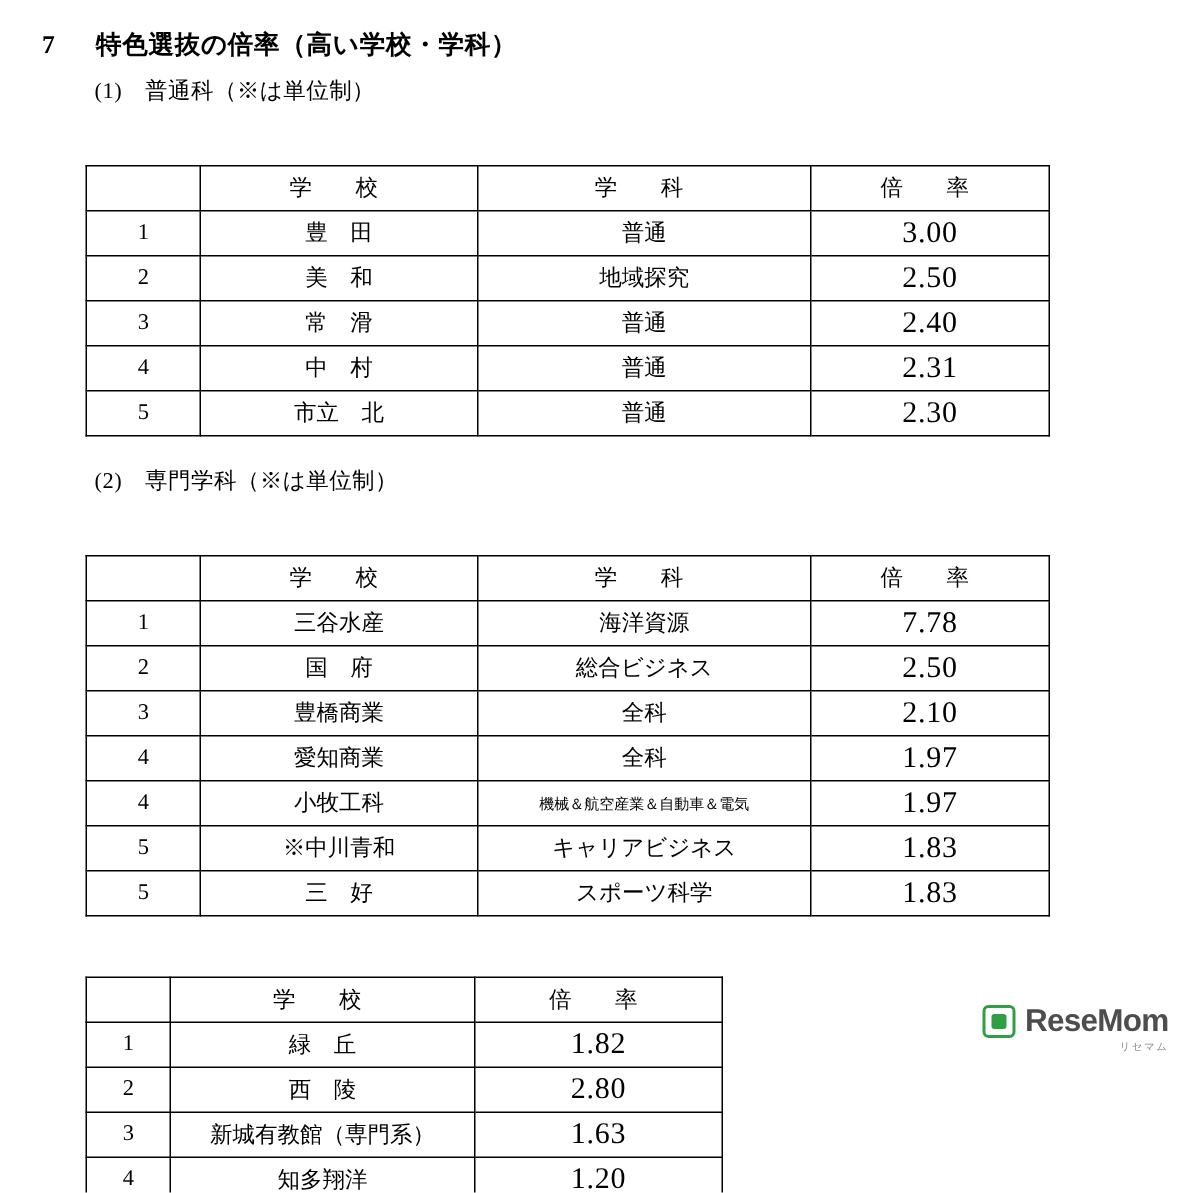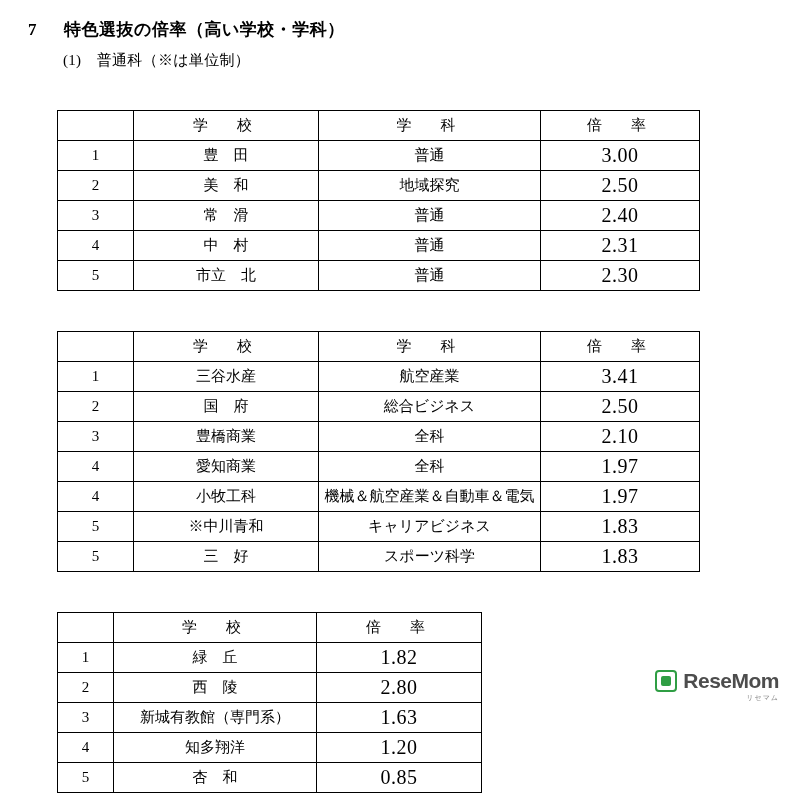--- a/index.html
+++ b/index.html
@@ -64,21 +64,21 @@
   .t-wide col.c-ratio { width: 159px; }
   
   .t-narrow col.c-rank { width: 56px; }
   .t-narrow col.c-school { width: 203px; }
   .t-narrow col.c-ratio { width: 165px; }
 
   .hdr-spaced {
     letter-spacing: 7px;
     padding-left: 7px;
   }
-  .small-dept { font-size: 15px; letter-spacing: 0px; }
+  .small-dept { font-size: 10px; letter-spacing: 0px; }
   .ratio-val { font-size: 20px; letter-spacing: 0.5px; }
 
   .sec2 { margin-top: 20px; }
   .sec3 { margin-top: 20px; }
 
   
   .logo {
     position: absolute;
     right: 18px;
     bottom: 14px;
@@ -176,41 +176,42 @@
           <td>5</td>
           <td>市立　北</td>
           <td>普通</td>
           <td class="ratio-val">2.30</td>
         </tr>
       </tbody>
     </table>
   </div>
 
   <div class="section sec2">
+    <div class="section-title">(2)　専門学科（※は単位制）</div>
     <table class="ratio-table t-wide">
       <colgroup>
         <col class="c-rank">
           <col class="c-school">
           <col class="c-dept">
           <col class="c-ratio">
       </colgroup>
       <thead>
         <tr>
           <th></th>
           <th class="hdr-spaced">学　校</th>
           <th class="hdr-spaced">学　科</th>
           <th class="hdr-spaced">倍　率</th>
         </tr>
       </thead>
       <tbody>
         <tr>
           <td>1</td>
           <td>三谷水産</td>
-          <td>航空産業</td>
-          <td class="ratio-val">3.41</td>
+          <td>海洋資源</td>
+          <td class="ratio-val">7.78</td>
         </tr>
         <tr>
           <td>2</td>
           <td>国　府</td>
           <td>総合ビジネス</td>
           <td class="ratio-val">2.50</td>
         </tr>
         <tr>
           <td>3</td>
           <td>豊橋商業</td>

